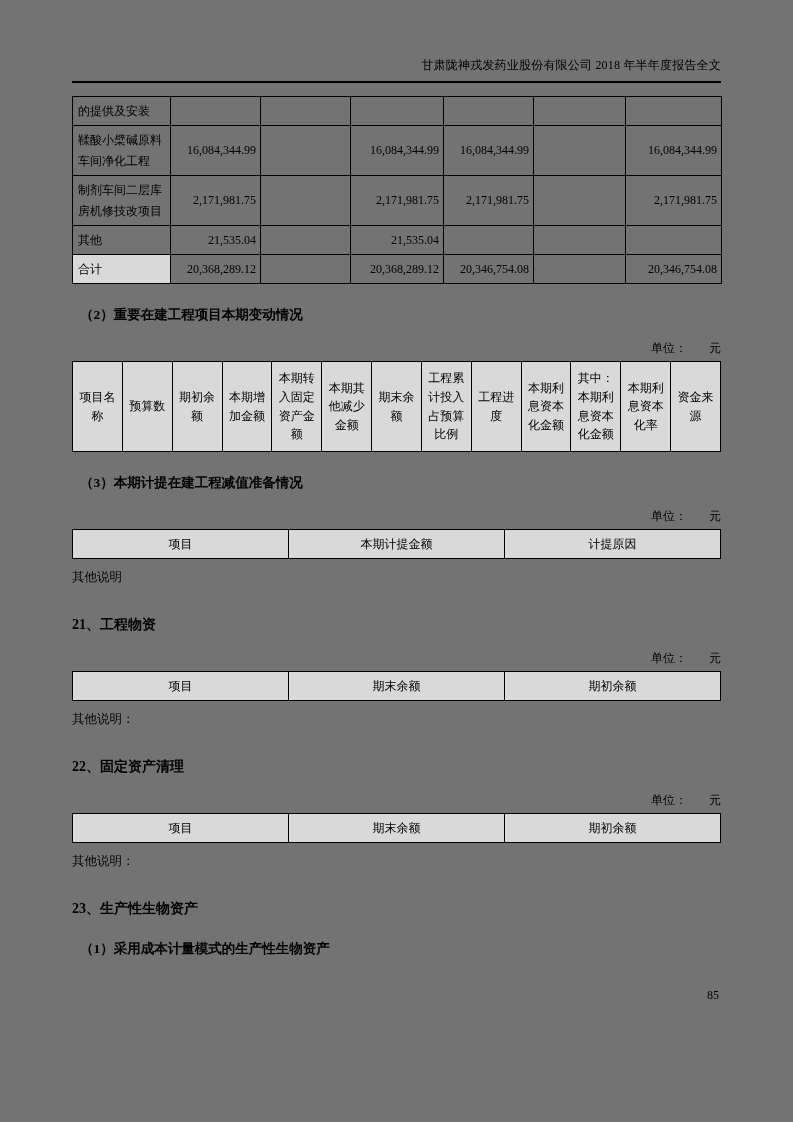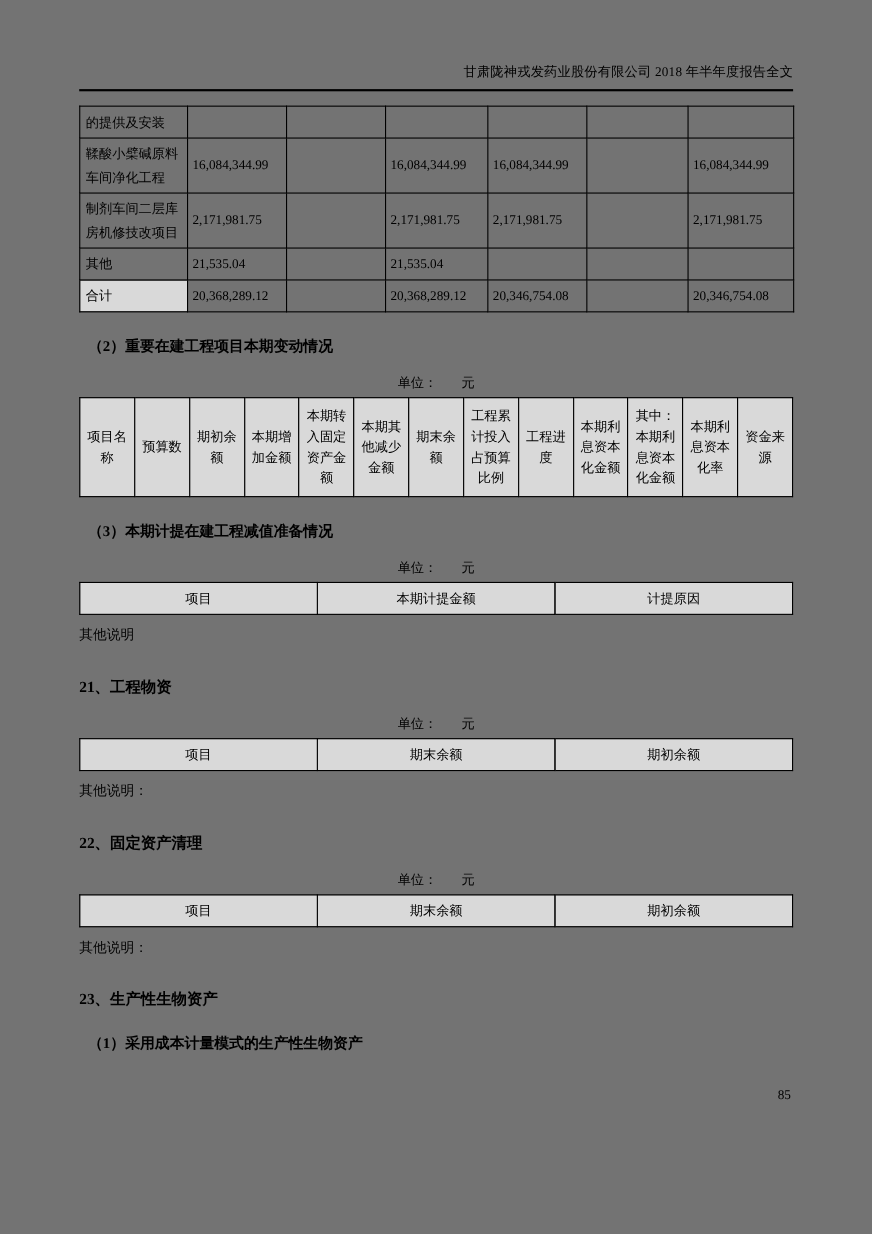--- a/index.html
+++ b/index.html
@@ -30,38 +30,38 @@
     width: 649px;
     font-size: 12px;
     border: 1.5px solid #000;
   }
   td { border: 1px solid #000; padding: 1px 4px; overflow: hidden; vertical-align: middle; }
 
   .t1 { margin-top: 13px; }
   .t1 .r-s { height: 29px; }
   .t1 .r-l { height: 50px; }
   .name-cell { text-align: left; line-height: 1.75; padding-left: 5px; }
-  .num-cell { padding-right: 4px; }
+  .num-cell { text-align: right; padding-right: 4px; }
   .gray { background: #d9d9d9; }
 
   .sub-heading {
     margin: 22px 0 0 0;
     padding-left: 8px;
     font-size: 13.5px;
     font-weight: bold;
   }
   .num-heading {
     margin: 30px 0 0 0;
     font-size: 14px;
     font-weight: bold;
   }
 
   .unit-row {
     margin-top: 16px;
-    text-align: center;
+    text-align: right;
     font-size: 12px;
   }
   .unit-row .currency { display: inline-block; margin-left: 22px; }
 
   .hdr-table { margin-top: 4px; }
   .hdr-table td {
     background: #d9d9d9;
     text-align: center;
     line-height: 1.55;
     padding: 2px 2px;

